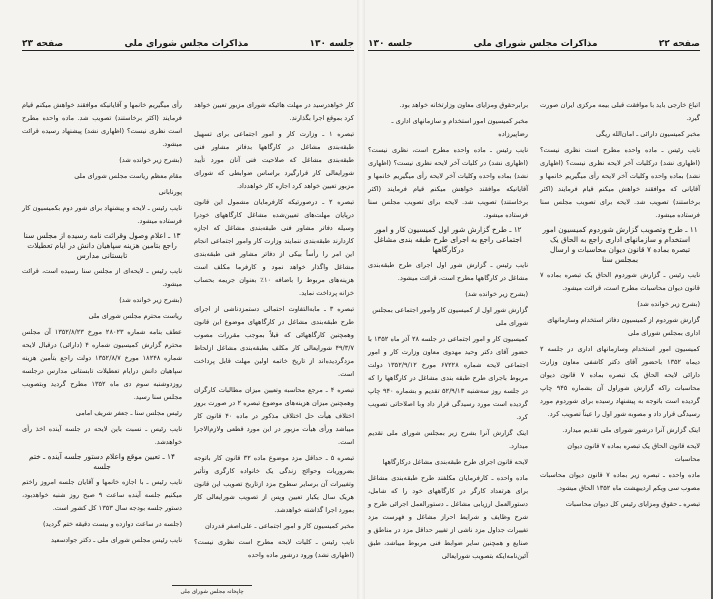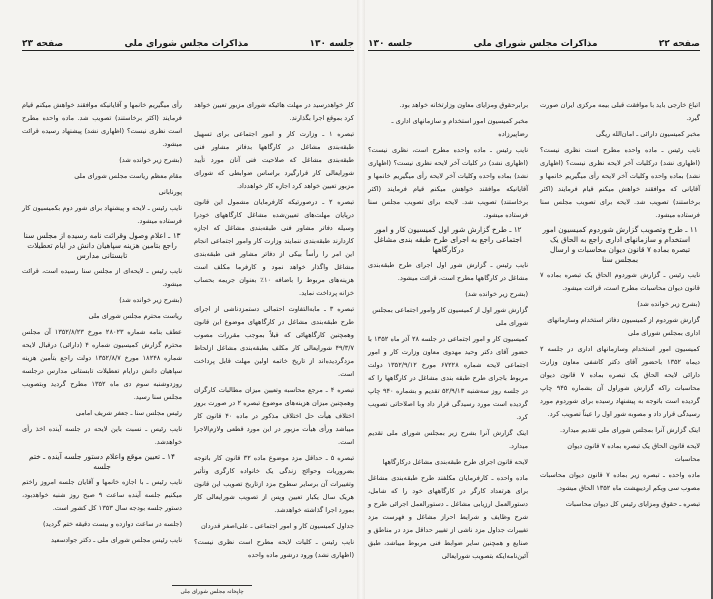--- a/index.html
+++ b/index.html
@@ -47,21 +47,21 @@
       <span>صفحه ۲۳</span>
     </div>
     <div class="cols">
       <div class="col">
           <p>کار خواهدرسید در مهلت هائیکه شورای مزبور تعیین خواهد کرد بموقع اجرا بگذارند.</p>
           <p><b>تبصره ۱ ـ</b> وزارت کار و امور اجتماعی برای تسهیل طبقه‌بندی مشاغل در کارگاهها بدفاتر مشاور فنی طبقه‌بندی مشاغل که صلاحیت فنی آنان مورد تأیید شورایعالی کار قرارگیرد براساس ضوابطی که شورای مزبور تعیین خواهد کرد اجازه کار خواهدداد.</p>
           <p><b>تبصره ۲ ـ</b> درصورتیکه کارفرمایان مشمول این قانون درپایان مهلت‌های تعیین‌شده مشاغل کارگاههای خودرا وسیله دفاتر مشاور فنی طبقه‌بندی مشاغل که اجازه کاردارند طبقه‌بندی ننمایند وزارت کار وامور اجتماعی انجام این امر را رأساً بیکی از دفاتر مشاور فنی طبقه‌بندی مشاغل واگذار خواهد نمود و کارفرما مکلف است هزینه‌های مربوط را باضافه ۱۰٪ بعنوان جریمه بحساب خزانه پرداخت نماید.</p>
           <p><b>تبصره ۳ ـ</b> مابه‌التفاوت احتمالی دستمزدناشی از اجرای طرح طبقه‌بندی مشاغل در کارگاههای موضوع این قانون وهمچنین کارگاههائی که قبلاً بموجب مقررات مصوب ۴۹/۳/۷ شورایعالی کار مکلف بطبقه‌بندی مشاغل ازلحاظ مزدگردیده‌اند از تاریخ خاتمه اولین مهلت قابل پرداخت است.</p>
           <p><b>تبصره ۴ ـ</b> مرجع محاسبه وتعیین میزان مطالبات کارگران وهمچنین میزان هزینه‌های موضوع تبصره ۲ در صورت بروز اختلاف هیأت حل اختلاف مذکور در ماده ۴۰ قانون کار میباشد ورأی هیأت مزبور در این مورد قطعی ولازم‌الاجرا است.</p>
           <p><b>تبصره ۵ ـ</b> حداقل مزد موضوع ماده ۳۲ قانون کار باتوجه بضروریات وحوائج زندگی یک خانواده کارگری وتأثیر وتغییرات آن برسایر سطوح مزد ازتاریخ تصویب این قانون هریک سال یکبار تعیین وپس از تصویب شورایعالی کار بمورد اجرا گذاشته خواهدشد.</p>
-          <p>جداول کمیسیون کار و امور اجتماعی ـ علی‌اصغر قدردان</p>
+          <p>مخبر کمیسیون کار و امور اجتماعی ـ علی‌اصغر قدردان</p>
           <p><b>نایب رئیس ـ</b> کلیات لایحه مطرح است نظری نیست؟ (اظهاری نشد) ورود درشور ماده واحده</p>
         </div>
       <div class="col">
           <p>رأی میگیریم خانمها و آقایانیکه موافقند خواهش میکنم قیام فرمایند (اکثر برخاستند) تصویب شد. ماده واحده مطرح است نظری نیست؟ (اظهاری نشد) پیشنهاد رسیده قرائت میشود.</p>
           <p class="c">(بشرح زیر خوانده شد)</p>
           <p class="c">مقام معظم ریاست مجلس شورای ملی</p>
           <p class="c">پورنابانی</p>
           <p><b>نایب رئیس ـ</b> لایحه و پیشنهاد برای شور دوم بکمیسیون کار فرستاده میشود.</p>
           <p class="h">۱۳ ـ اعلام وصول وقرائت نامه رسیده از مجلس سنا راجع بتامین هزینه سپاهیان دانش در ایام تعطیلات تابستانی مدارس</p>
           <p><b>نایب رئیس ـ</b> لایحه‌ای از مجلس سنا رسیده است، قرائت میشود.</p>
@@ -88,21 +88,21 @@
     <div class="cols">
       <div class="col">
           <p>اتباع خارجی باید با موافقت قبلی بیمه مرکزی ایران صورت گیرد.</p>
           <p class="c">مخبر کمیسیون دارائی ـ امان‌الله ریگی</p>
           <p><b>نایب رئیس ـ</b> ماده واحده مطرح است نظری نیست؟ (اظهاری نشد) درکلیات آخر لایحه نظری نیست؟ (اظهاری نشد) بماده واحده وکلیات آخر لایحه رأی میگیریم خانمها و آقایانی که موافقند خواهش میکنم قیام فرمایند (اکثر برخاستند) تصویب شد. لایحه برای تصویب مجلس سنا فرستاده میشود.</p>
           <p class="h">۱۱ ـ طرح وتصویب گزارش شوردوم کمیسیون امور استخدام و سازمانهای اداری راجع به الحاق یک تبصره بماده ۷ قانون دیوان محاسبات و ارسال بمجلس سنا</p>
           <p><b>نایب رئیس ـ</b> گزارش شوردوم الحاق یک تبصره بماده ۷ قانون دیوان محاسبات مطرح است، قرائت میشود.</p>
           <p class="c">(بشرح زیر خوانده شد)</p>
           <p class="c">گزارش شوردوم از کمیسیون دفاتر استخدام وسازمانهای اداری بمجلس شورای ملی</p>
           <p>کمیسیون امور استخدام وسازمانهای اداری در جلسه ۲ دیماه ۱۳۵۲ باحضور آقای دکتر کاشفی معاون وزارت دارائی لایحه الحاق یک تبصره بماده ۷ قانون دیوان محاسبات راکه گزارش شوراول آن بشماره ۹۴۵ چاپ گردیده است باتوجه به پیشنهاد رسیده برای شوردوم مورد رسیدگی قرار داد و مصوبه شور اول را عیناً تصویب کرد.</p>
-          <p>اینک گزارش آنرا بمجلس شورای ملی تقدیم میدارد.</p>
+          <p>اینک گزارش آنرا درشور شورای ملی تقدیم میدارد.</p>
           <p class="c">لایحه قانون الحاق یک تبصره بماده ۷ قانون دیوان محاسبات</p>
           <p><b>ماده واحده ـ</b> تبصره زیر بماده ۷ قانون دیوان محاسبات مصوب سی ویکم اردیبهشت ماه ۱۳۵۲ الحاق میشود.</p>
           <p><b>تبصره ـ</b> حقوق ومزایای رئیس کل دیوان محاسبات</p>
         </div>
       <div class="col">
           <p>برابرحقوق ومزایای معاون وزارتخانه خواهد بود.</p>
           <p class="c">مخبر کمیسیون امور استخدام و سازمانهای اداری ـ رضاپیرزاده</p>
           <p><b>نایب رئیس ـ</b> ماده واحده مطرح است، نظری نیست؟ (اظهاری نشد) در کلیات آخر لایحه نظری نیست؟ (اظهاری نشد) بماده واحده وکلیات آخر لایحه رأی میگیریم خانمها و آقایانیکه موافقند خواهش میکنم قیام فرمایند (اکثر برخاستند) تصویب شد. لایحه برای تصویب مجلس سنا فرستاده میشود.</p>
           <p class="h">۱۲ ـ طرح گزارش شور اول کمیسیون کار و امور اجتماعی راجع به اجرای طرح طبقه بندی مشاغل درکارگاهها</p>
           <p><b>نایب رئیس ـ</b> گزارش شور اول اجرای طرح طبقه‌بندی مشاغل در کارگاهها مطرح است، قرائت میشود.</p>

